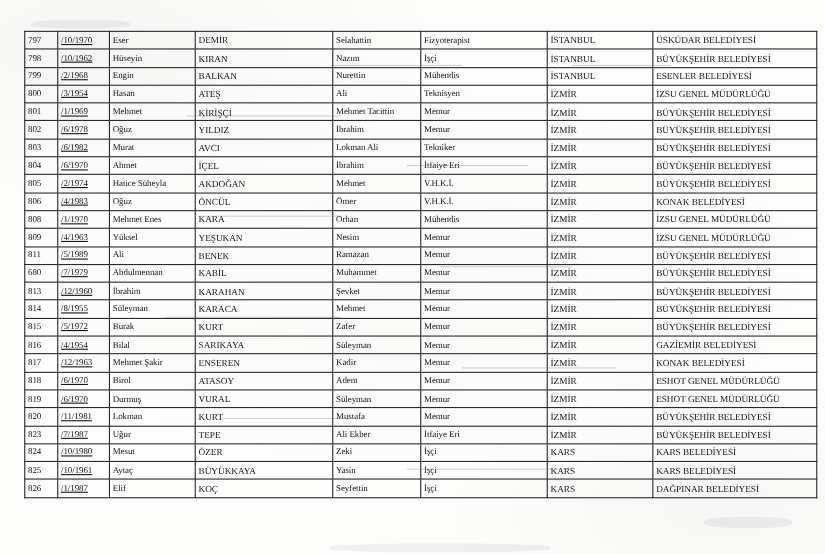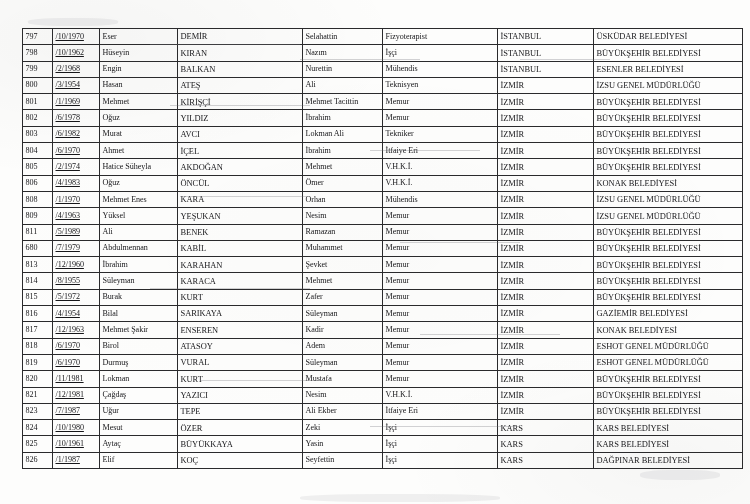--- a/index.html
+++ b/index.html
@@ -318,30 +318,20 @@
             <td class="prov">İZMİR</td>
             <td class="inst">ESHOT GENEL MÜDÜRLÜĞÜ</td>
           </tr>
           <tr>
             <td class="no">820</td>
             <td class="date">/11/1981</td>
             <td class="first">Lokman</td>
             <td class="last">KURT</td>
             <td class="fath">Mustafa</td>
             <td class="title">Memur</td>
-            <td class="prov">İZMİR</td>
-            <td class="inst">BÜYÜKŞEHİR BELEDİYESİ</td>
-          </tr>
-          <tr>
-            <td class="no">821</td>
-            <td class="date">/12/1981</td>
-            <td class="first">Çağdaş</td>
-            <td class="last">YAZICI</td>
-            <td class="fath">Nesim</td>
-            <td class="title">V.H.K.İ.</td>
             <td class="prov">İZMİR</td>
             <td class="inst">BÜYÜKŞEHİR BELEDİYESİ</td>
           </tr>
           <tr>
             <td class="no">823</td>
             <td class="date">/7/1987</td>
             <td class="first">Uğur</td>
             <td class="last">TEPE</td>
             <td class="fath">Ali Ekber</td>
             <td class="title">İtfaiye Eri</td>

